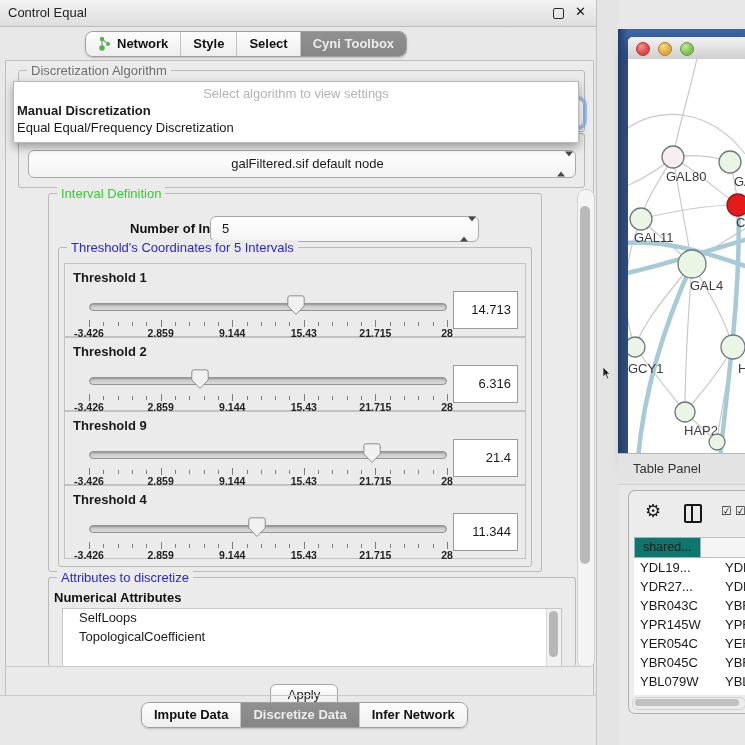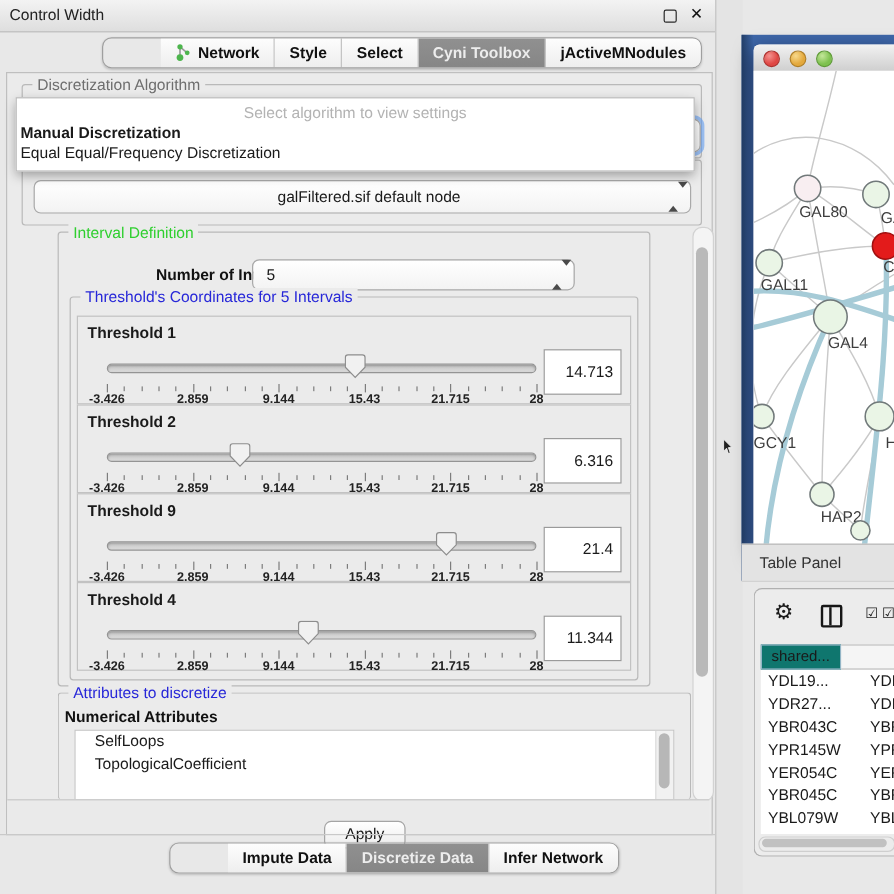--- a/index.html
+++ b/index.html
@@ -5,21 +5,21 @@
   html,body{margin:0;padding:0;background:#cfcfcf;}
   #app{position:relative;width:745px;height:745px;overflow:hidden;background:#e8e8e8;
        font-family:"Liberation Sans","DejaVu Sans",sans-serif;color:#1a1a1a;}
   
   .titlebar{position:absolute;left:0;top:0;width:596px;height:26px;
     background:linear-gradient(#f3f3f3,#dedede);border-bottom:1px solid #bcbcbc;}
   .titlebar .t{position:absolute;left:8px;top:5px;font-size:13px;color:#222;}
   .float-icon{position:absolute;right:32px;top:8px;width:9px;height:9px;border:1.6px solid #2a2a2a;border-radius:2px;cursor:pointer;}
   .close-icon{position:absolute;right:10px;top:4px;font-size:13px;font-weight:bold;color:#111;cursor:pointer;}
   .seg{position:absolute;display:flex;border:1px solid #9f9f9f;border-radius:8px;overflow:hidden;
-       box-shadow:0 1px 2px rgba(0,0,0,.18);padding-left:48px;}
+       box-shadow:0 1px 2px rgba(0,0,0,.18);}
   .seg-tab{padding:4px 12px 5px;background:linear-gradient(#fdfdfd,#eeeeee);border-right:1px solid #c4c4c4;
        font-size:13px;font-weight:bold;color:#111;white-space:nowrap;cursor:pointer;display:flex;align-items:center;gap:5px;}
   .seg-tab:last-child{border-right:none;}
   .seg-tab.selected{background:linear-gradient(#909090,#868686);color:#ededed;}
   .top-tabs{left:85px;top:31px;}
   .bottom-tabs{left:141px;top:702px;}
   .main-panel{position:absolute;left:5px;top:60px;width:587px;height:634px;background:#ebebeb;
        border:1px solid #bfbfbf;}
   .group{position:absolute;border:1px solid #b9b9b9;border-radius:3px;}
   .group-title{position:absolute;top:-8px;left:8px;background:#ebebeb;padding:0 4px;font-size:13px;line-height:15px;}
@@ -102,21 +102,21 @@
   .hscroll .thumb{position:absolute;left:2px;top:1px;width:104px;height:7px;background:#c1c1c1;border-radius:4px;cursor:pointer;}
   .cursor{position:absolute;left:602px;top:366px;z-index:60;}
   .net-icon{width:14px;height:15px;display:inline-block;}
 </style>
 </head>
 <body>
 
 <div id="app">
 
   <div class="titlebar">
-    <span class="t">Control Width</span>
+    <span class="t">Control Equal</span>
     <div class="float-icon"></div>
     <span class="close-icon">✕</span>
   </div>
 
   <div class="seg top-tabs">
     <div class="seg-tab">
       <svg class="net-icon" viewBox="0 0 14 15">
         <line x1="4" y1="3" x2="4" y2="11" stroke="#9a9a9a" stroke-width="1.4"></line>
         <line x1="4" y1="3" x2="10" y2="8" stroke="#9a9a9a" stroke-width="1.4"></line>
         <circle cx="4" cy="3" r="2.2" fill="#4db54d"></circle>
@@ -126,23 +126,20 @@
       <span>Network</span>
     </div>
     <div class="seg-tab">
         <span>Style</span>
       </div>
     <div class="seg-tab">
         <span>Select</span>
       </div>
     <div class="seg-tab selected">
         <span>Cyni Toolbox</span>
-      </div>
-    <div class="seg-tab">
-        <span>jActiveMNodules</span>
       </div>
   </div>
 
   <div class="main-panel"></div>
 
   <div class="group" style="left:18px;top:70px;width:565px;height:60px;">
     <span class="group-title gt-gray">Discretization Algorithm</span>
   </div>
   <div class="combo focus-ring" style="left:28px;top:99px;width:554px;height:26px;"></div>
 

